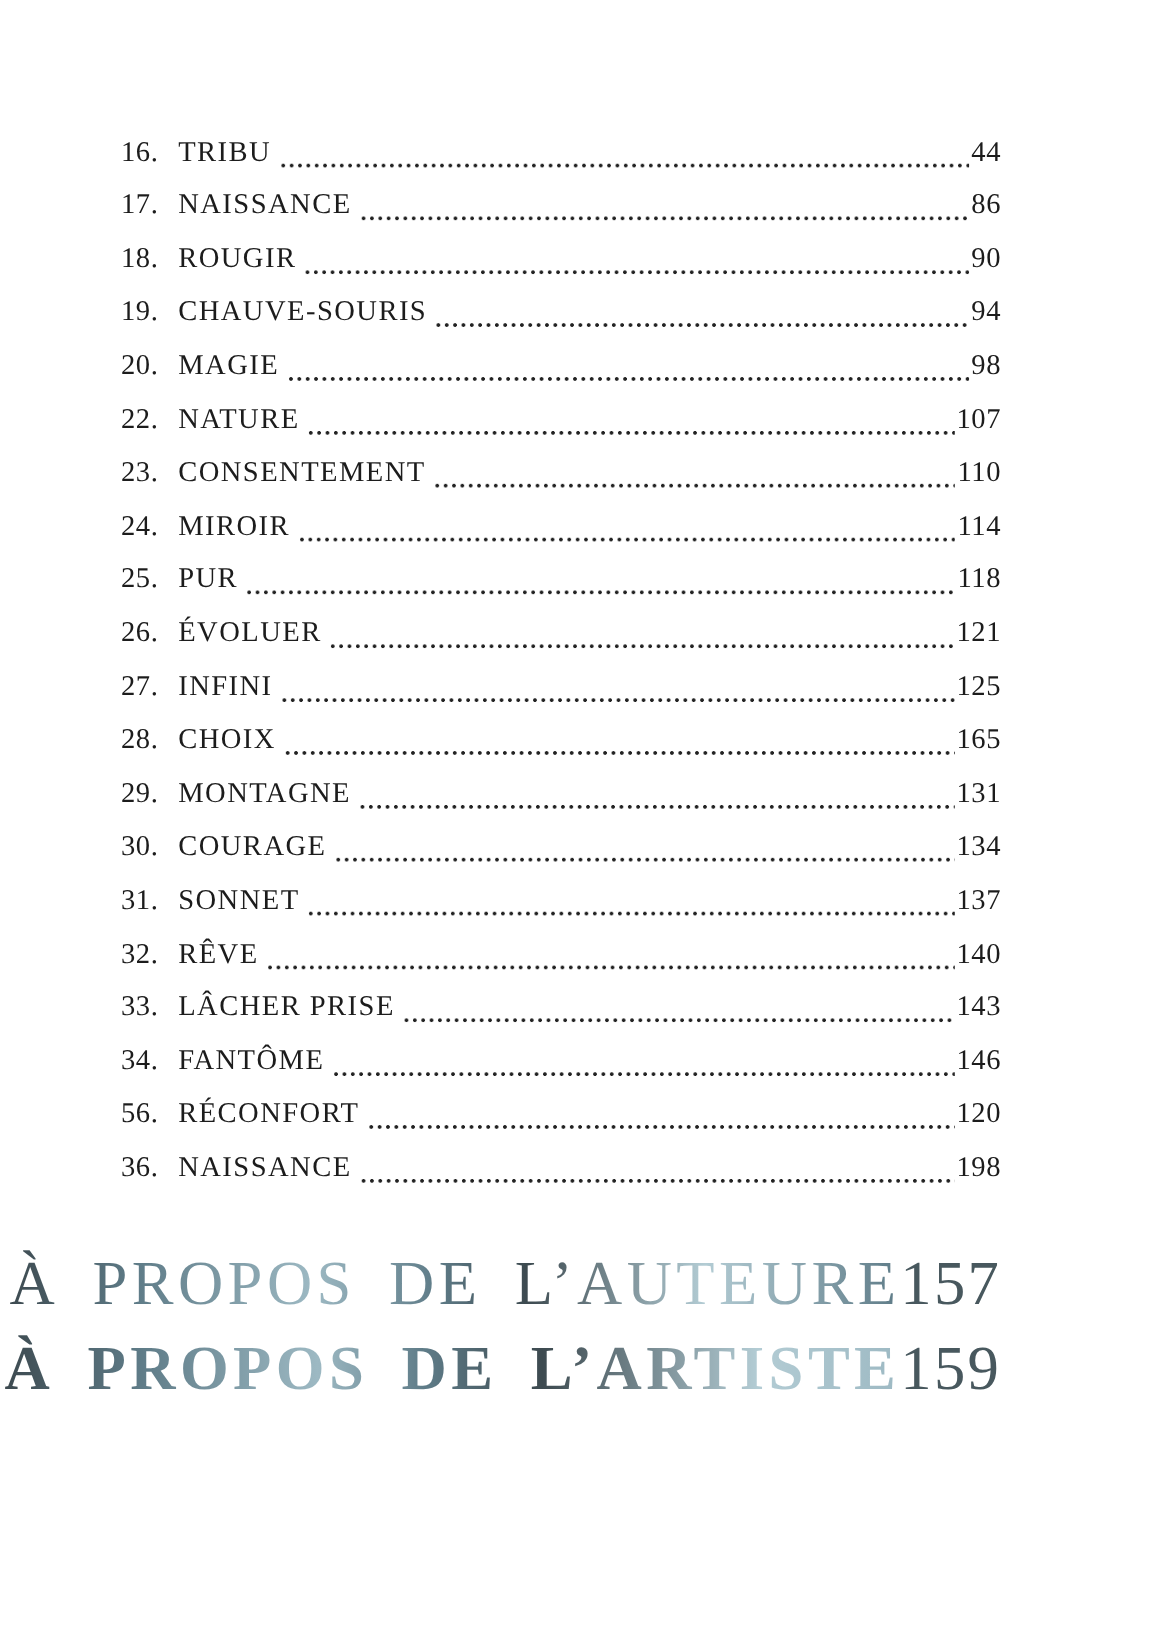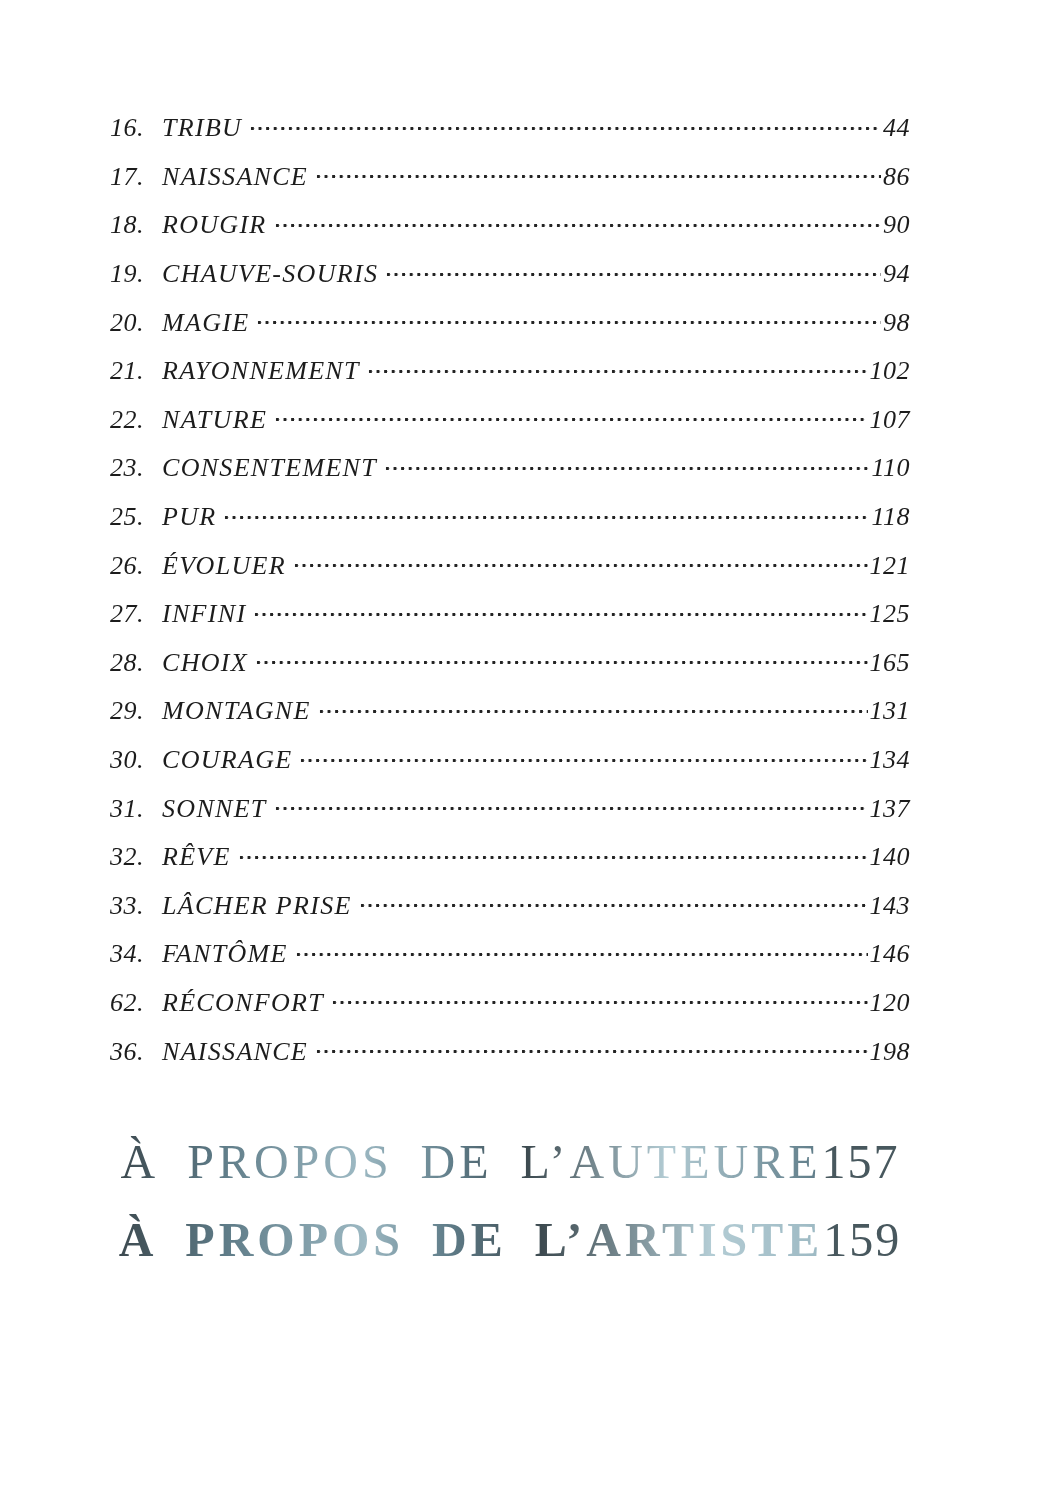--- a/index.html
+++ b/index.html
@@ -20,25 +20,24 @@
     padding: 104px 145px 0 110px;
   }
   
   .toc {
     list-style: none;
     margin: 0;
     padding: 0;
   }
   .toc-row {
     display: flex;
-    align-items: center;
+    align-items: flex-end;
     height: 48.6px;
     font-size: 26px;
     white-space: nowrap;
-    font-style: italic;
   }
   .toc-num {
     flex: 0 0 auto;
     width: 52px;
     letter-spacing: 0.5px;
   }
   .toc-title {
     flex: 0 0 auto;
     letter-spacing: 1.3px;
   }
@@ -54,24 +53,24 @@
   .toc-page {
     flex: 0 0 auto;
     letter-spacing: 0.5px;
   }
   
   .about {
     margin-top: 30px;
   }
   .about-row {
     display: flex;
-    justify-content: center;
+    justify-content: flex-end;
     align-items: baseline;
     height: 78px;
-    font-size: 48px;
+    font-size: 57px;
     white-space: nowrap;
   }
   .about-label {
     letter-spacing: 4px;
     word-spacing: 12px;
     background-clip: text;
     -webkit-background-clip: text;
     color: transparent;
     -webkit-text-fill-color: transparent;
   }
@@ -137,41 +136,41 @@
         <span class="toc-page">94</span>
       </li>
 
       <li class="toc-row">
         <span class="toc-num">20.</span>
         <span class="toc-title">MAGIE</span>
         <span class="leader"></span>
         <span class="toc-page">98</span>
       </li>
 
-      <li class="toc-row">
-        <span class="toc-num">21.</span>
-        <span class="toc-title">RAYONNEMENT</span>
-        <span class="leader"></span>
-        <span class="toc-page">102</span>
-      </li>
 
       <li class="toc-row">
         <span class="toc-num">22.</span>
         <span class="toc-title">NATURE</span>
         <span class="leader"></span>
         <span class="toc-page">107</span>
       </li>
 
       <li class="toc-row">
         <span class="toc-num">23.</span>
         <span class="toc-title">CONSENTEMENT</span>
         <span class="leader"></span>
         <span class="toc-page">110</span>
       </li>
 
+      <li class="toc-row">
+        <span class="toc-num">24.</span>
+        <span class="toc-title">MIROIR</span>
+        <span class="leader"></span>
+        <span class="toc-page">114</span>
+      </li>
 
       <li class="toc-row">
         <span class="toc-num">25.</span>
         <span class="toc-title">PUR</span>
         <span class="leader"></span>
         <span class="toc-page">118</span>
       </li>
 
       <li class="toc-row">
         <span class="toc-num">26.</span>
@@ -230,21 +229,21 @@
       </li>
 
       <li class="toc-row">
         <span class="toc-num">34.</span>
         <span class="toc-title">FANTÔME</span>
         <span class="leader"></span>
         <span class="toc-page">146</span>
       </li>
 
       <li class="toc-row">
-        <span class="toc-num">62.</span>
+        <span class="toc-num">56.</span>
         <span class="toc-title">RÉCONFORT</span>
         <span class="leader"></span>
         <span class="toc-page">120</span>
       </li>
 
       <li class="toc-row">
         <span class="toc-num">36.</span>
         <span class="toc-title">NAISSANCE</span>
         <span class="leader"></span>
         <span class="toc-page">198</span>

